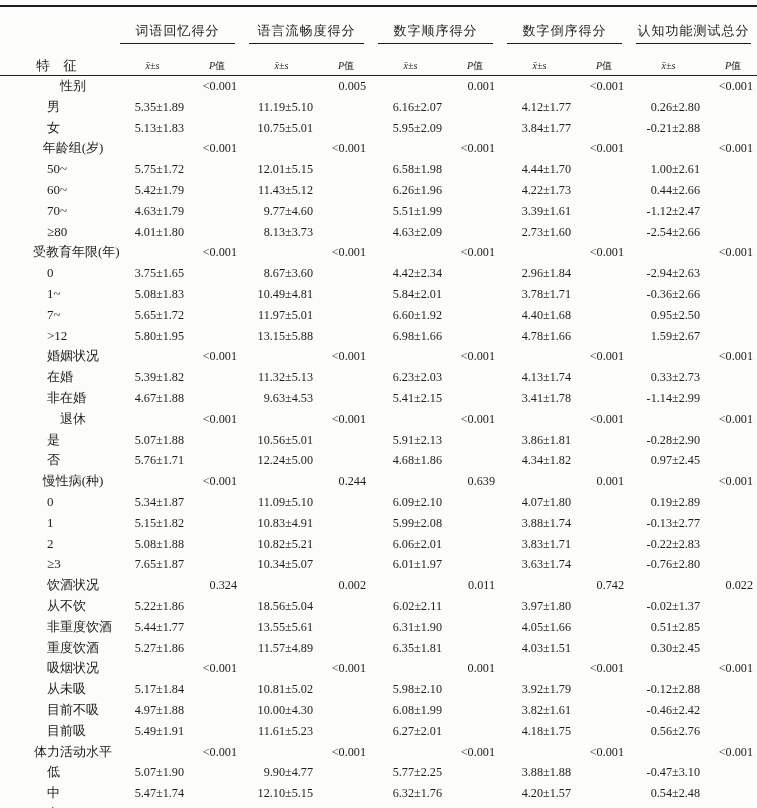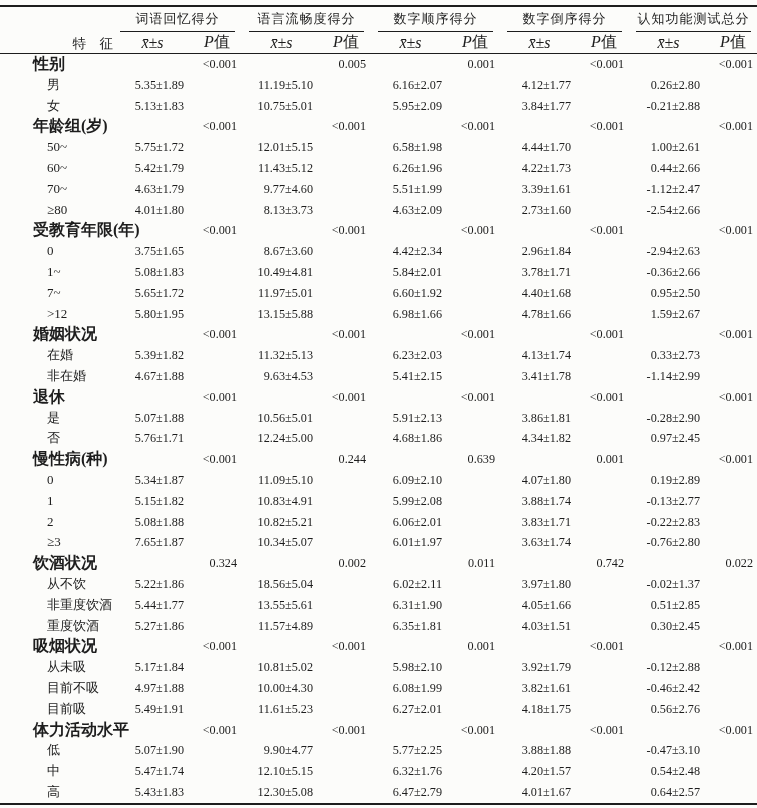--- a/index.html
+++ b/index.html
@@ -14,37 +14,37 @@
     font-size:12.4px;
     border-top:2px solid #1d1d1d;
     border-bottom:2px solid #1d1d1d;
   }
   col.c-label { width:113px; }
   col.c-mean  { width:79px; }
   col.c-p     { width:50px; }
   th { font-weight:normal; padding:0; }
   tr.group-row th { height:23px; vertical-align:bottom; }
   .group-title {
-    margin:0 7px; padding:3px 0 3px; text-align:center;
+    margin:12px 7px; padding:3px 0 3px; text-align:center;
     font-size:13px; letter-spacing:1px; white-space:nowrap;
     border-bottom:1px solid #1d1d1d;
   }
   th.feature-cell {
-    text-align:right; font-size:13.5px; vertical-align:middle;
+    text-align:center; font-size:13.5px; vertical-align:middle;
     border-bottom:1.4px solid #1d1d1d;
   }
   tr.sub-row th {
-    height:19px; text-align:center; font-size:16px;
+    height:19px; text-align:center; font-size:10px;
     border-bottom:1.4px solid #1d1d1d; vertical-align:middle;
   }
   tbody td {
     height:20.8px; line-height:20.8px; padding:0;
     white-space:nowrap; font-size:12.2px;
   }
-  td.label-section { text-align:left; padding-left:33px; font-size:16px;font-weight:bold; }
+  td.label-section { text-align:center; padding-left:33px; font-size:13px; }
   td.label-item    { text-align:left; padding-left:47px; font-size:13px; }
   td.mean { text-align:right; padding-right:8px; }
   td.p    { text-align:right; padding-right:5px; }
   .it { font-style:italic; }
 </style>
 </head>
 <body>
 
 <div class="page">
   <table class="stat">

